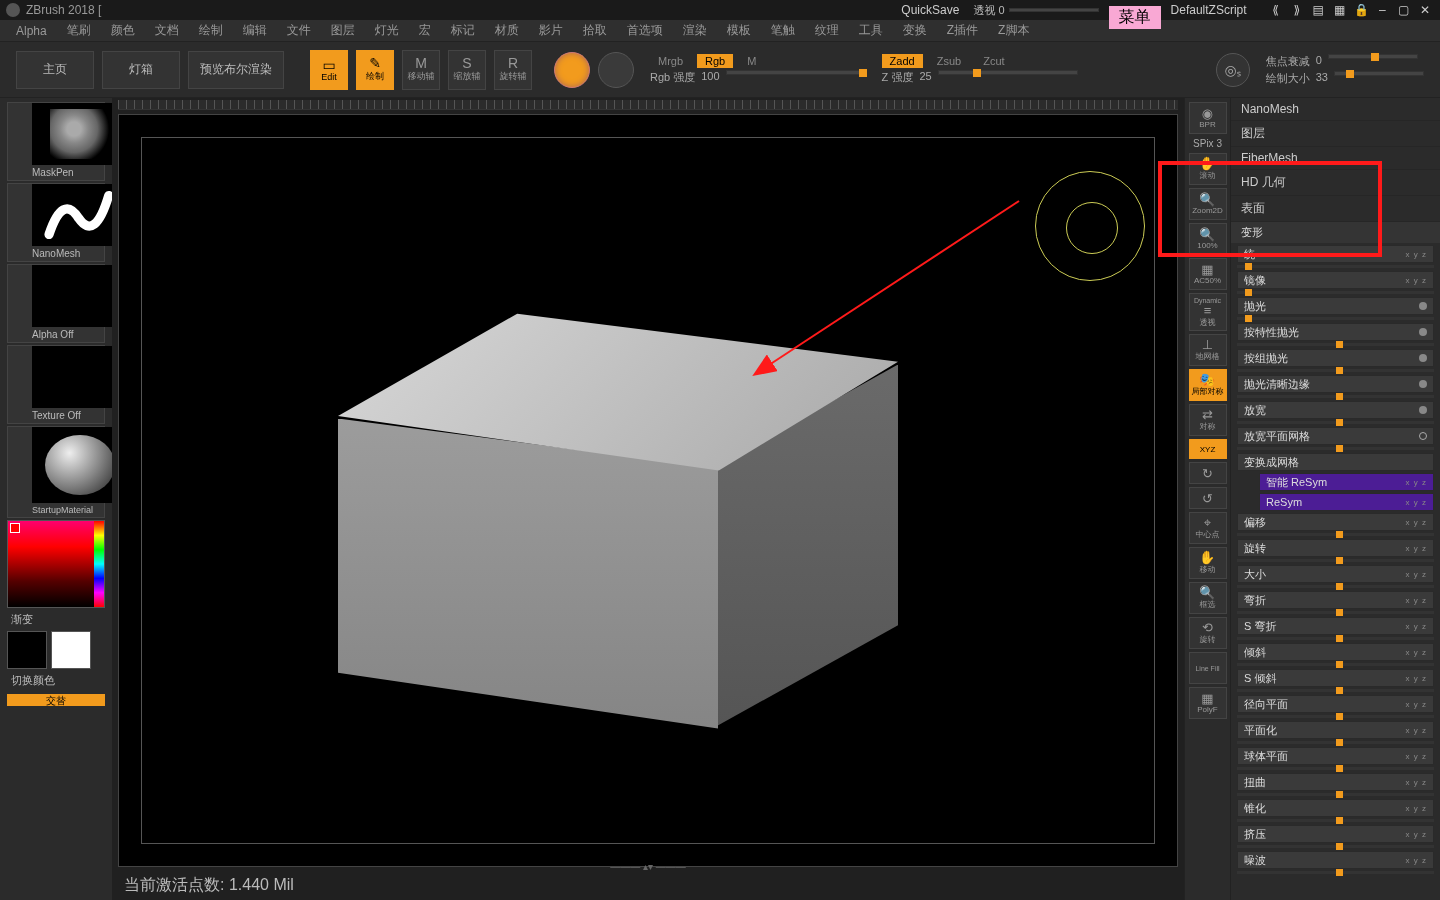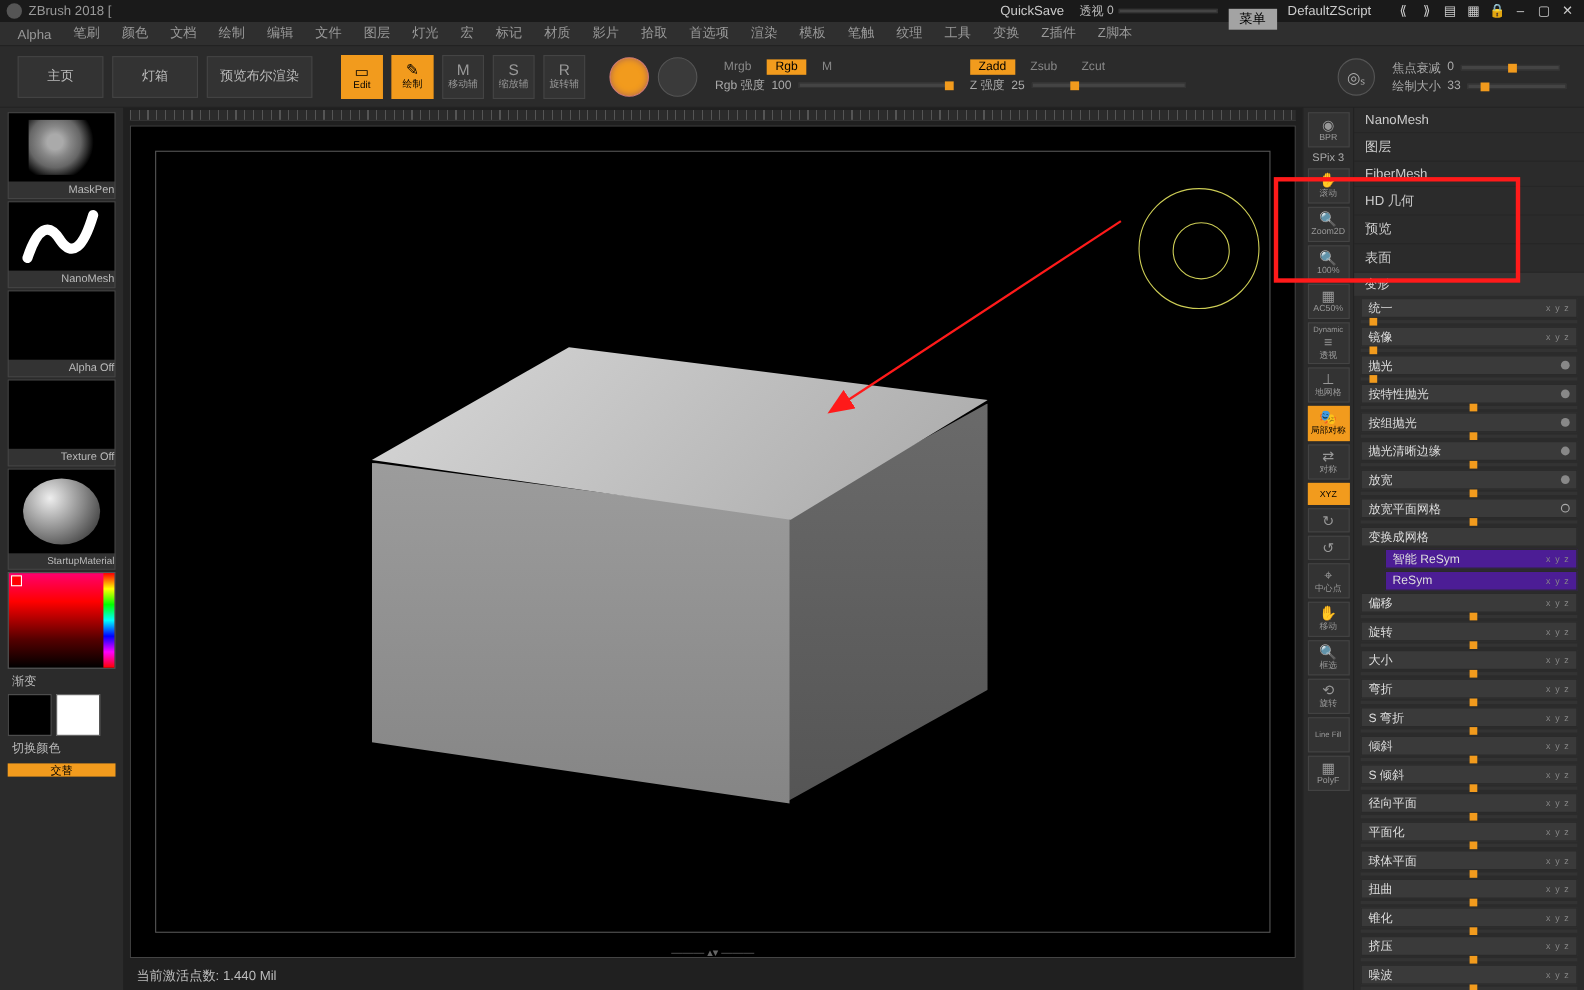--- a/index.html
+++ b/index.html
@@ -5,52 +5,52 @@
 * { margin:0; padding:0; box-sizing:border-box; font-family:"Microsoft YaHei",Arial,sans-serif; user-select:none; }
 body { background:#2b2b2b; color:#bbb; font-size:11px; width:1440px; height:900px; overflow:hidden; position:relative; }
 
 
 .titlebar { height:20px; background:#1a1a1a; display:flex; align-items:center; padding:0 6px; color:#999; font-size:12px; }
 .titlebar .logo { width:14px; height:14px; background:#555; border-radius:50%; margin-right:6px; }
 .titlebar .spacer { flex:1; }
 .titlebar .qs { color:#ccc; margin-right:14px; font-size:12px; }
 .titlebar .persp { display:flex; align-items:center; margin-right:10px; font-size:11px; color:#bbb; }
 .titlebar .persp .bar { width:90px; height:4px; background:#444; margin-left:4px; border:1px solid #333; position:relative; }
-.titlebar .menu-btn { background:#a3a3a3; color:#000; padding:1px 10px; font-size:12px; margin-right:10px;margin-top:15px; }
+.titlebar .menu-btn { background:#f9a8d4; color:#000; padding:1px 10px; font-size:16px; margin-right:10px;margin-top:15px; }
 .titlebar .script { color:#ccc; font-size:12px; margin-right:20px; }
 .titlebar .winicons span { display:inline-block; width:14px; height:12px; margin:0 2px; color:#ccc; font-size:12px; text-align:center; line-height:12px; }
 
 
 .menubar { height:22px; background:#2f2f2f; display:flex; align-items:center; padding:0 8px; gap:4px; border-bottom:1px solid #222; }
 .menubar span { padding:2px 8px; color:#999; font-size:12px; cursor:pointer; }
 
 
 .topshelf { height:56px; background:#2b2b2b; display:flex; align-items:center; padding:6px 16px; gap:8px; border-bottom:1px solid #222; }
 .bigbtn { width:78px; height:38px; background:#333; border:1px solid #444; color:#bbb; display:flex; align-items:center; justify-content:center; font-size:12px; }
 .toolbtn { width:38px; height:40px; background:#333; border:1px solid #444; display:flex; flex-direction:column; align-items:center; justify-content:center; font-size:9px; color:#999; }
 .toolbtn.active { background:#f29b1d; color:#000; border-color:#f29b1d; }
 .toolbtn .ic { font-size:14px; line-height:14px; }
 .roundbtn { width:36px; height:36px; border-radius:50%; background:#3a3a3a; border:1px solid #555; }
 .roundbtn.active { background:#f29b1d; border-color:#c77; box-shadow:inset 0 0 6px #a65; }
 .slidergroup { display:flex; flex-direction:column; gap:2px; margin-left:8px; }
-.sliderrow { display:flex; align-items:center; gap:6px; font-size:11px; color:#aaa; }
+.sliderrow { display:flex; align-items:flex-start; gap:6px; font-size:11px; color:#aaa; }
 .tag { padding:1px 8px; font-size:11px; }
 .tag.on { background:#f29b1d; color:#000; }
 .tag.off { color:#888; }
 .hslider { width:140px; height:5px; background:#444; position:relative; border:1px solid #333; }
 .hslider .knob { position:absolute; top:-2px; width:8px; height:8px; background:#f29b1d; }
 .szgroup { margin-left:auto; display:flex; align-items:center; gap:8px; }
 .szicon { width:34px; height:34px; border-radius:50%; background:#333; border:1px solid #555; display:flex; align-items:center; justify-content:center; color:#aaa; font-size:14px; }
 
 
 .main { display:flex; height:calc(900px - 20px - 22px - 56px); }
 
 
 .leftpanel { width:112px; background:#2b2b2b; display:flex; flex-direction:column; align-items:center; padding:4px 6px; gap:2px; }
-.thumb { width:98px; background:#333; border:1px solid #444; display:flex; flex-direction:column; align-items:flex-end;padding-left:24px; }
+.thumb { width:98px; background:#333; border:1px solid #444; display:flex; flex-direction:column; align-items:flex-start;padding-left:24px; }
 .thumb .img { width:96px; height:62px; background:#000; display:flex; align-items:center; justify-content:center; }
 .thumb .img.tall { height:76px; }
 .thumb .lbl { font-size:10px; color:#bbb; padding:2px 0; text-align:center; }
 .colorpicker { width:98px; height:88px; background:linear-gradient(to bottom,#ff006e 0%,#ff0000 30%,#550000 70%,#000 100%); position:relative; border:1px solid #555; }
 .colorpicker .huebar { position:absolute; right:0; top:0; width:10px; height:100%; background:linear-gradient(to bottom,red,yellow,lime,cyan,blue,magenta,red); }
 .colorpicker .sel { position:absolute; left:2px; top:2px; width:10px; height:10px; border:1px solid #fff; background:red; }
 .gradlbl { width:98px; font-size:11px; color:#bbb; padding:2px 4px; }
 .swatches { width:98px; display:flex; gap:4px; }
 .swatch { width:40px; height:38px; border:1px solid #555; }
 .swatch.black { background:#000; }
@@ -63,21 +63,21 @@
 .ruler { height:10px; background:#2b2b2b; border-bottom:1px solid #333; margin:2px 6px 0 6px; background-image:repeating-linear-gradient(to right,#555 0,#555 1px,transparent 1px,transparent 8px); }
 .canvas { flex:1; margin:4px 6px; background:#000; border:1px solid #444; position:relative; overflow:hidden; display:flex; align-items:center; justify-content:center; }
 .docframe { position:absolute; left:22px; top:22px; right:22px; bottom:22px; border:1px solid #555; }
 .cube { position:relative; width:560px; height:400px; margin-top:40px; margin-left:-60px; }
 .cube .top { position:absolute; width:560px; height:160px; background:linear-gradient(135deg,#d8d8d8,#a8a8a8); clip-path:polygon(32% 2%, 100% 32%, 68% 100%, 0% 66%); }
 .cube .front { position:absolute; top:108px; left:0; width:380px; height:310px; background:linear-gradient(to bottom,#9c9c9c,#858585); clip-path:polygon(0 0, 100% 16%, 100% 100%, 0 82%); }
 .cube .side { position:absolute; top:54px; left:378px; width:182px; height:362px; background:linear-gradient(to bottom,#6a6a6a,#555); clip-path:polygon(0 28%, 100% 0, 100% 72%, 0 100%); }
 .brushcircle { position:absolute; right:32px; top:56px; width:110px; height:110px; border:1px solid #cc5; border-radius:50%; }
 .brushcircle::after { content:""; position:absolute; left:30px; top:30px; width:50px; height:50px; border:1px solid #cc5; border-radius:50%; }
 .arrow { position:absolute; pointer-events:none; }
-.statusrow { padding:4px 12px; color:#bbb; font-size:12px; display:flex; flex-direction:column; gap:6px; }
+.statusrow { padding:4px 12px; color:#bbb; font-size:16px; display:flex; flex-direction:column; gap:6px; }
 .pager { position:absolute; bottom:28px; left:50%; transform:translateX(-50%); color:#666; font-size:10px; }
 
 
 .righttool { width:46px; background:#2b2b2b; display:flex; flex-direction:column; align-items:center; padding:4px 2px; gap:3px; border-left:1px solid #222; }
 .rtbtn { width:38px; height:32px; background:#333; border:1px solid #444; display:flex; flex-direction:column; align-items:center; justify-content:center; font-size:8px; color:#999; }
 .rtbtn.tall { height:38px; }
 .rtbtn.on { background:#f29b1d; color:#000; border-color:#f29b1d; }
 .rtbtn .ic { font-size:13px; line-height:13px; }
 .spix { font-size:10px; color:#aaa; padding:1px 0; }
 
@@ -374,21 +374,20 @@
         <span>PolyF</span>
       </div>
   </div>
 
   <div class="rightpanel">
     <div id="rp-top">
         <div class="rp-item">NanoMesh</div>
         <div class="rp-item">图层</div>
         <div class="rp-item">FiberMesh</div>
         <div class="rp-item">HD 几何</div>
-        <div class="rp-item">预览</div>
         <div class="rp-item">表面</div>
         <div class="rp-section">变形</div>
       </div>
     <div id="rp-highlight" style="padding-top:2px">
         <div class="rp-slider">
           <span>统一</span>
           <span class="axes">x y z</span>
         </div>
         <div class="rp-track">
           <div class="k" style="left:4%"></div>

